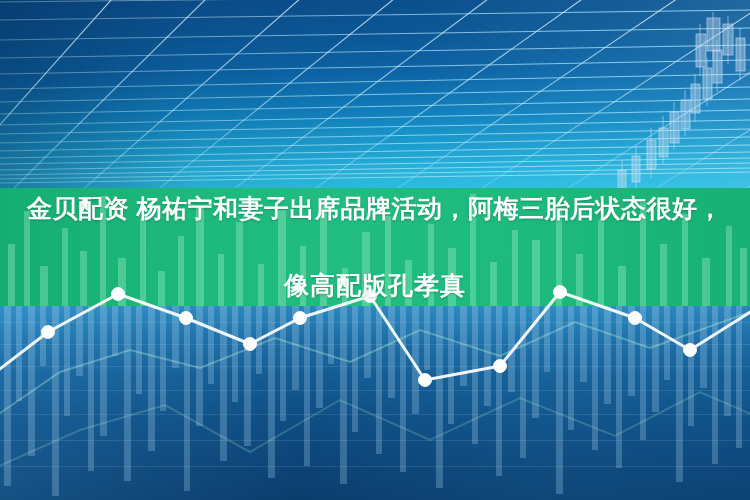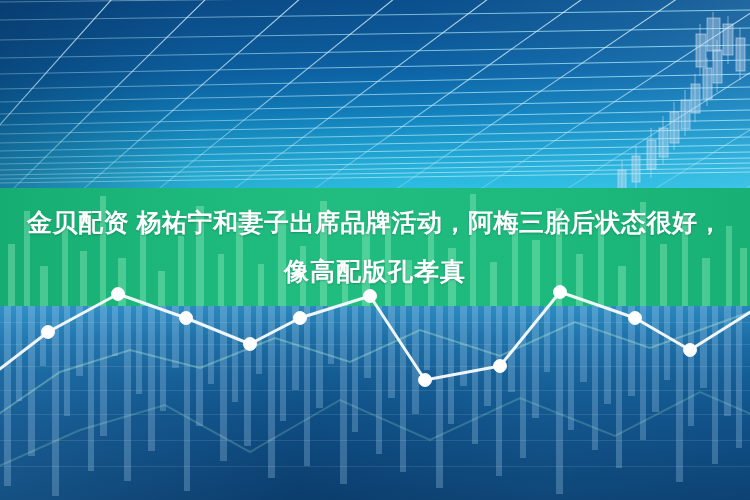--- a/index.html
+++ b/index.html
@@ -76,21 +76,21 @@
   .hline{position:absolute;left:0;width:750px;height:1px;background:rgba(255,255,255,.10);}
 
   
   .linechart{position:absolute;left:0;top:0;width:750px;height:500px;}
   .linechart svg{display:block;}
 
   
   .caption{
     position:absolute;left:0;top:188px;width:750px;height:118px;
     display:flex;flex-direction:column;
-    align-items:center;justify-content:center;
+    align-items:center;justify-content:space-between;
     text-align:center;
     z-index:30;
     padding:0 12px;box-sizing:border-box;
   }
   .caption .line{
     color:#ffffff;
     font-size:25px;
     font-weight:bold;
     line-height:41px;
     letter-spacing:.5px;

